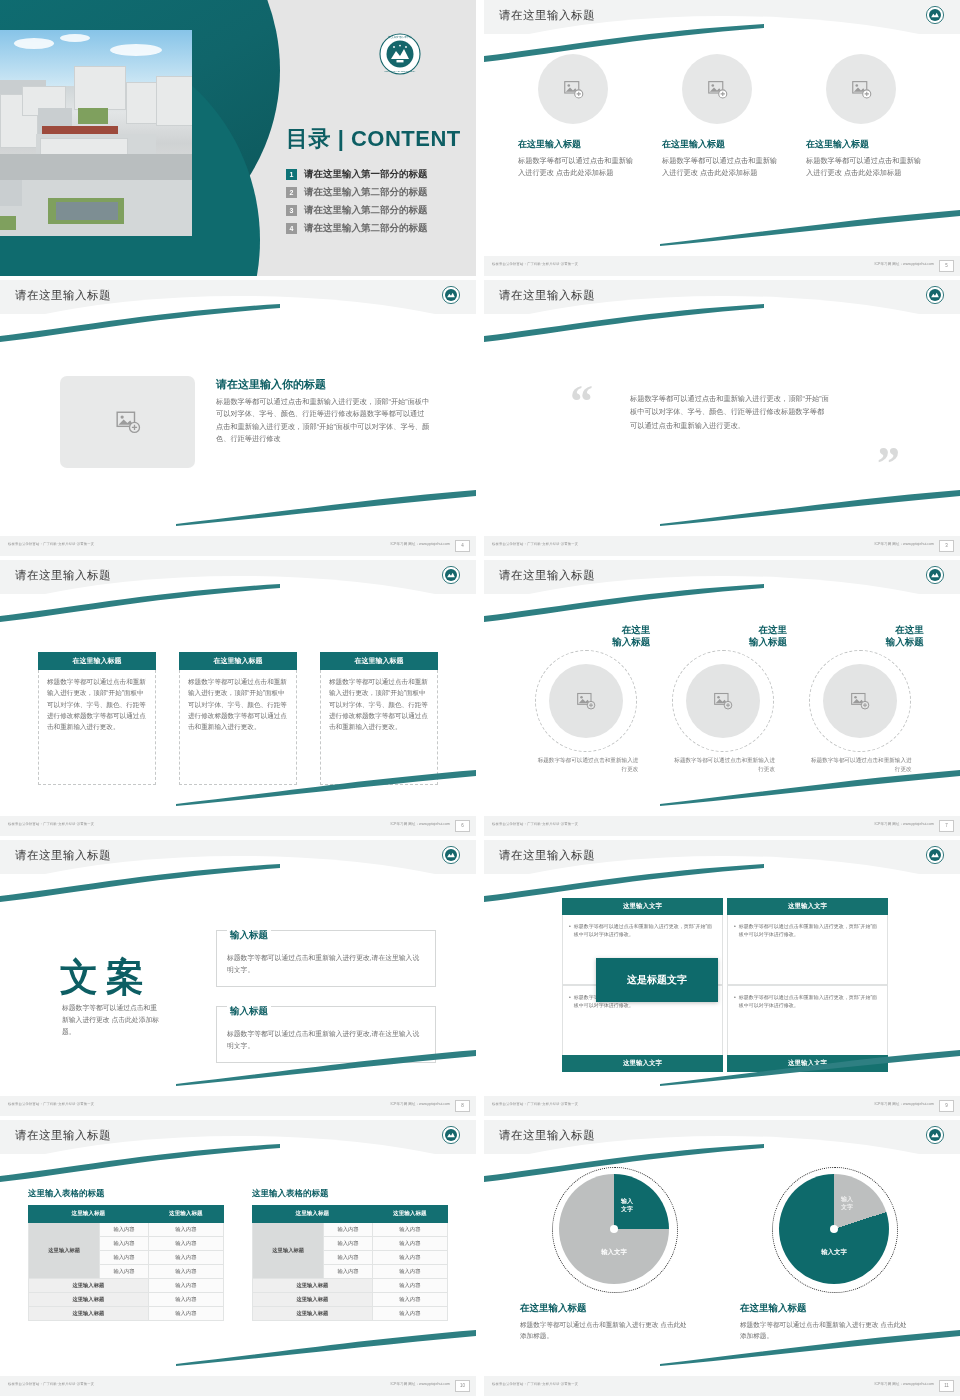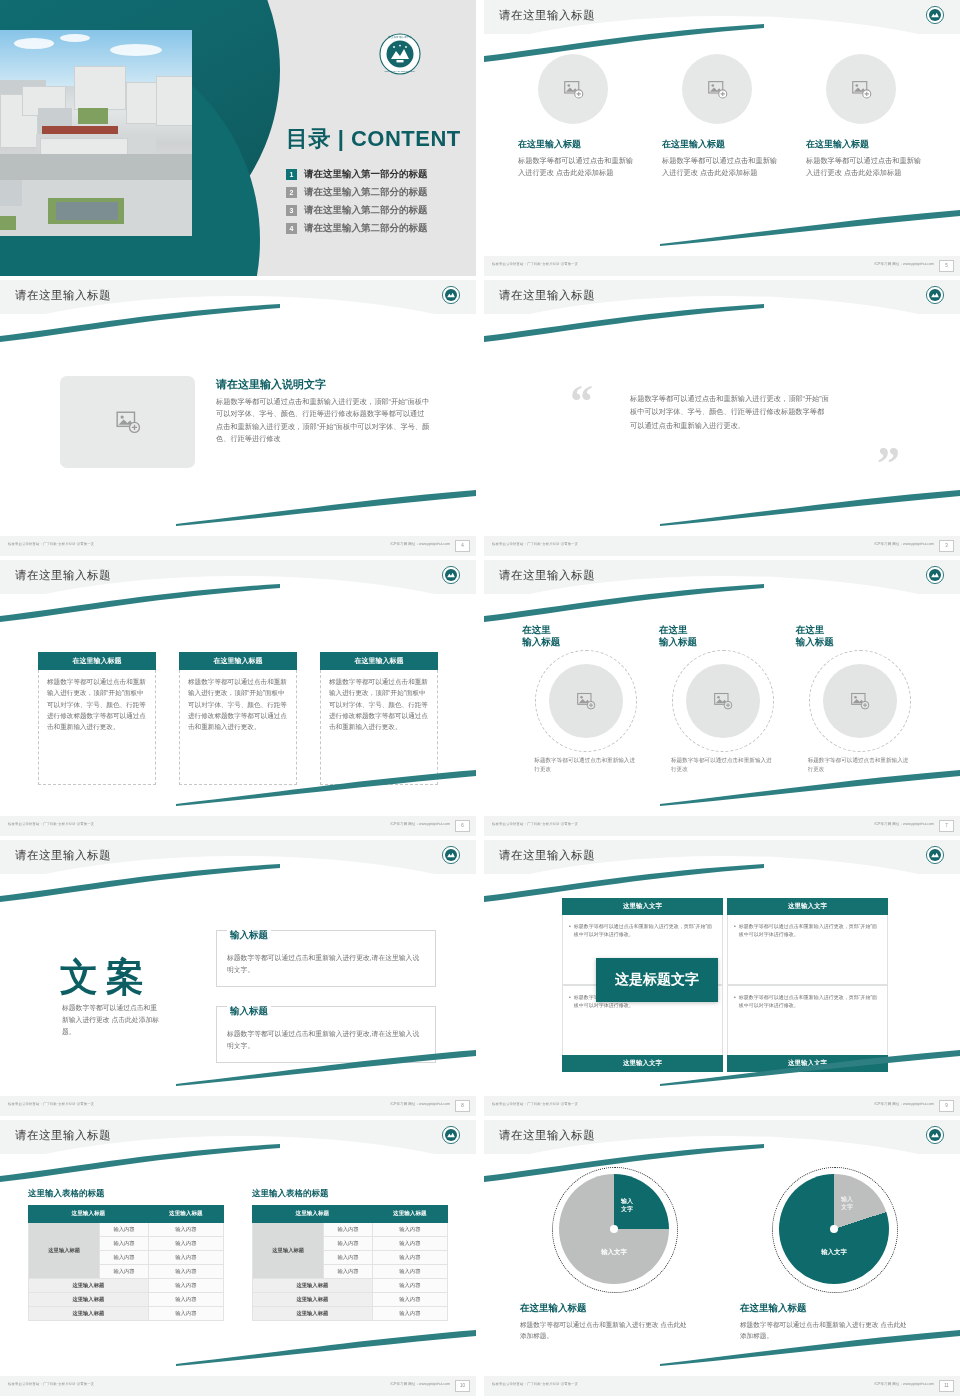--- a/index.html
+++ b/index.html
@@ -70,21 +70,21 @@
 
   
   .s5-wrap{position:absolute;left:38px;top:58px;width:400px;display:flex;justify-content:space-between;}
   .s5-col{width:118px;}
   .s5-cap{background:#136f72;color:#fff;font-size:7px;font-weight:bold;text-align:center;padding:4px 0;}
   .s5-bd{border-left:1px dashed #c6c8c8;border-right:1px dashed #c6c8c8;border-bottom:1px dashed #c6c8c8;
      padding:6px 8px 8px;font-size:6.6px;color:#6f6f6f;line-height:1.72;min-height:100px;}
 
   
   .s6-wrap{position:absolute;left:34px;top:30px;width:410px;display:flex;justify-content:space-around;}
-  .s6-col{width:128px;text-align:left;position:relative;}
+  .s6-col{width:128px;text-align:right;position:relative;}
   .s6-h{font-size:9.5px;font-weight:bold;color:#0d5e63;line-height:1.28;margin-bottom:2px;}
   .s6-ring{width:100px;height:100px;border-radius:50%;border:1px dashed #c2c4c4;margin:0 auto;display:flex;align-items:center;justify-content:center;}
   .s6-dot{width:74px;height:74px;border-radius:50%;background:#e3e4e4;display:flex;align-items:center;justify-content:center;}
   .s6-p{font-size:5.6px;color:#7b7b7b;line-height:1.6;margin-top:4px;padding:0 12px;}
 
   
   .s7-big{position:absolute;left:60px;top:78px;font-size:38px;font-weight:bold;color:#0d5e63;letter-spacing:8px;}
   .s7-sub{position:absolute;left:62px;top:128px;width:100px;font-size:6.8px;color:#6f6f6f;line-height:1.75;}
   .s7-box{position:absolute;left:216px;width:198px;border:1px solid #d5d7d7;padding:8px 10px 10px;}
   .s7-box.b1{top:56px;}
@@ -95,21 +95,21 @@
   
   .s8-grid{position:absolute;left:78px;top:24px;width:326px;}
   .s8-row{display:flex;justify-content:space-between;}
   .s8-cell{width:161px;}
   .s8-cap{background:#15716f;color:#fff;font-size:6.5px;font-weight:bold;text-align:center;padding:4px 0;}
   .s8-bd{border:1px solid #e0e2e2;border-top:none;padding:7px 6px;min-height:55px;}
   .s8-bd.bot{border-top:1px solid #e0e2e2;border-bottom:none;}
   .s8-li{display:flex;font-size:5px;color:#6f6f6f;line-height:1.6;}
   .s8-li .bul{margin-right:3px;color:#6f6f6f;}
   .s8-center{position:absolute;left:112px;top:84px;width:122px;height:44px;background:#0e6a6b;
-     color:#fff;font-size:14px;font-weight:bold;display:flex;align-items:center;justify-content:center;
+     color:#fff;font-size:10px;font-weight:bold;display:flex;align-items:center;justify-content:center;
      box-shadow:0 1px 4px rgba(0,0,0,.25);z-index:6;}
 
   
   .s9-wrap{position:absolute;left:28px;top:34px;width:420px;display:flex;justify-content:space-between;}
   .s9-blk{width:196px;}
   .s9-t{font-size:8.5px;font-weight:bold;color:#0d5e63;margin-bottom:5px;}
   table.tbl{border-collapse:collapse;width:100%;}
   table.tbl th{background:#136f72;color:#fff;font-size:5.6px;font-weight:bold;padding:4px 0;text-align:center;border:1px solid #136f72;}
   table.tbl td{font-size:5.3px;color:#5f5f5f;text-align:center;padding:3px 0;border:1px solid #e2e4e4;background:#fbfbfb;}
   table.tbl td.side{background:#d9dbdb;font-weight:bold;color:#4d4d4d;}
@@ -309,21 +309,21 @@
     <div class="body">
       <div class="s3-img">
         <svg class="icoimg" width="26" height="26" viewBox="0 0 24 24">
             <rect x="2" y="3" width="16" height="13" fill="none" stroke="#9b9b9b" stroke-width="1.3"></rect>
             <circle cx="6.6" cy="7.4" r="1.5" fill="#9b9b9b"></circle>
             <path d="M3.2 14.6 L8 9.6 L11.4 13 L14 10.6 L16.8 14.6 Z" fill="#9b9b9b"></path>
             <circle cx="18" cy="17" r="4.6" fill="#e8e9e9" stroke="#9b9b9b" stroke-width="1.2"></circle>
             <path d="M18 14.6 v4.8 M15.6 17 h4.8" stroke="#9b9b9b" stroke-width="1.2"></path>
           </svg>
       </div>
-      <div class="s3-h">请在这里输入说明文字</div>
+      <div class="s3-h">请在这里输入你的标题</div>
       <div class="s3-p">标题数字等都可以通过点击和重新输入进行更改，顶部“开始”面板中可以对字体、字号、颜色、行距等进行修改标题数字等都可以通过点击和重新输入进行更改，顶部“开始”面板中可以对字体、字号、颜色、行距等进行修改</div>
     </div>
     <div class="ftr">
       <div class="ftr-l">模板来自某学院官站：广丁科脆·文标片型型·设置第一支</div>
       <div class="ftr-r">ICP年习网  网址：www.pptqiehui.com</div>
       <div class="ftr-pg">4</div>
     </div>
   </div>
 
   <div class="slide">

